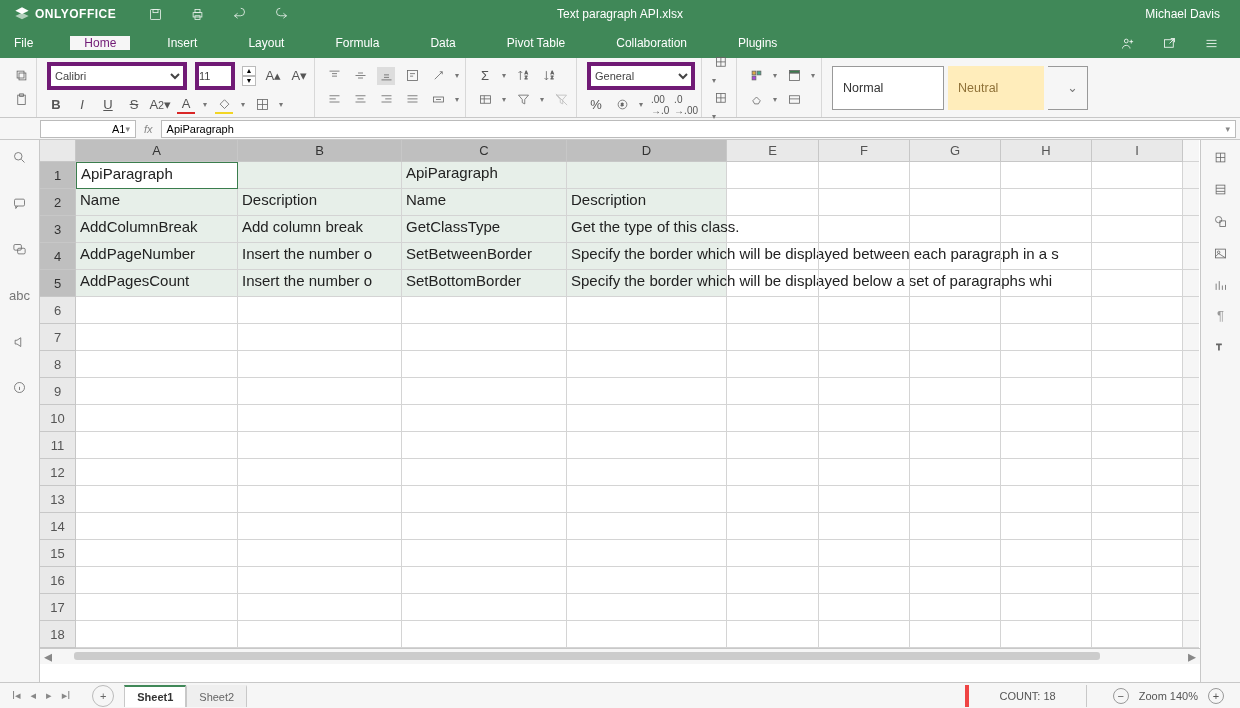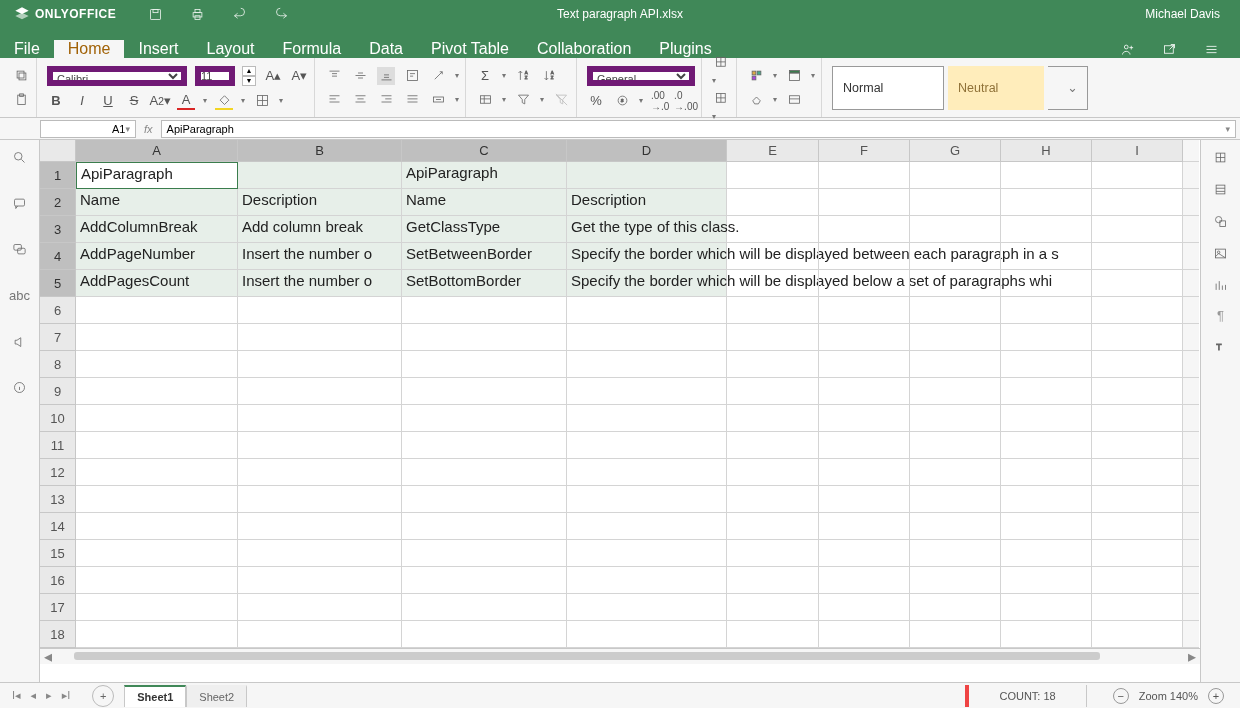--- a/index.html
+++ b/index.html
@@ -4,32 +4,32 @@
 <style>
 *{box-sizing:border-box;margin:0;padding:0;font-family:Arial,Helvetica,sans-serif;}
 body{background:#fff;overflow:hidden;width:1240px;height:708px;user-select:none;}
 .titlebar{height:28px;background:#408858;color:#fff;display:flex;align-items:center;font-size:12px;}
 .logo{display:flex;align-items:center;gap:5px;padding:0 14px;font-weight:bold;letter-spacing:.5px;}
 .logo svg{width:16px;height:16px;}
 .titlebar-icons{display:flex;gap:24px;padding-left:16px;}
 .titlebar-icons span{opacity:.9;cursor:pointer;}
 .doc-title{position:absolute;left:50%;transform:translateX(-50%);font-size:12px;}
 .user{margin-left:auto;padding-right:20px;font-size:12px;}
-.menubar{height:30px;background:#408858;color:#fff;display:flex;align-items:flex-end;font-size:16px;}
+.menubar{height:30px;background:#408858;color:#fff;display:flex;align-items:center;font-size:12px;gap:23px;}
 .menubar .mi{padding:0 14px;display:flex;align-items:center;cursor:pointer;}
-.menubar .mi.active{background:#f6f6f6;color:#a16207;}
+.menubar .mi.active{background:#f6f6f6;color:#701a75;}
 .menubar .right{margin-left:auto;display:flex;gap:24px;align-items:center;padding-right:20px;}
 .menubar .right span{cursor:pointer;}
 .toolbar{height:60px;background:#f6f6f6;border-bottom:1px solid #c8c8c8;display:flex;align-items:center;padding-left:6px;gap:4px;}
 .tg{display:flex;flex-direction:column;justify-content:center;height:100%;padding:0 6px;border-right:1px solid #d8d8d8;gap:6px;}
 .tg.row{flex-direction:row;align-items:center;gap:8px;}
 .tg.noborder{border-right:none;}
 .ico{width:18px;height:18px;display:inline-flex;align-items:center;justify-content:center;color:#555;cursor:pointer;font-size:13px;}
 .ico svg{width:15px;height:15px;stroke:#666;fill:none;stroke-width:1.3;}
-select,input[type=text].tb{font-size:11px;border:6px solid #701a75;background:#fff;height:20px;color:#444;}
+select,input[type=text].tb{font-size:11px;border:4px solid #701a75;background:#fff;height:28px;color:#444;}
 .fontname{width:140px;}
 .fontsize{width:40px;}
 .numfmt{width:108px;}
 .row2{display:flex;gap:8px;align-items:center;}
 .style-box{height:44px;border:1px solid #999;display:flex;align-items:center;padding-left:10px;font-size:12.5px;cursor:pointer;}
 .style-normal{width:112px;background:#fff;color:#333;}
 .style-neutral{width:96px;background:#ffedbb;color:#907238;border:none;}
 .style-more{width:40px;display:flex;align-items:center;justify-content:center;border-left:none;}
 .namebox-row{height:22px;background:#f6f6f6;border-bottom:1px solid #c8c8c8;display:flex;align-items:center;font-size:11px;}
 .namebox{width:96px;height:18px;border:1px solid #bbb;margin-left:40px;background:#fff;padding:0 5px;display:flex;align-items:center;justify-content:flex-end;cursor:text;}

